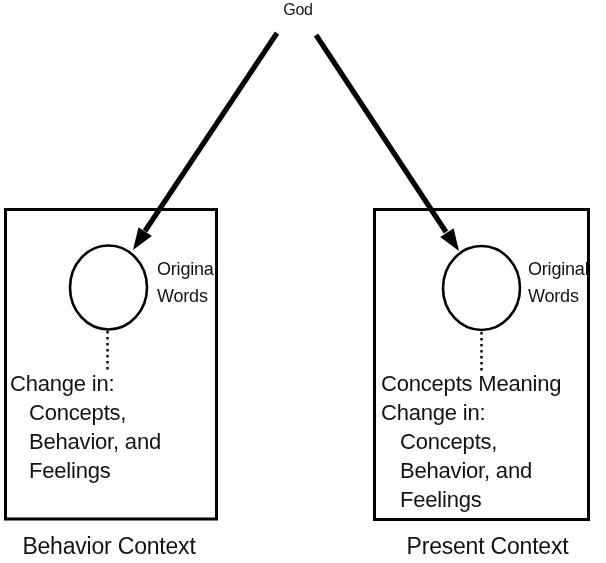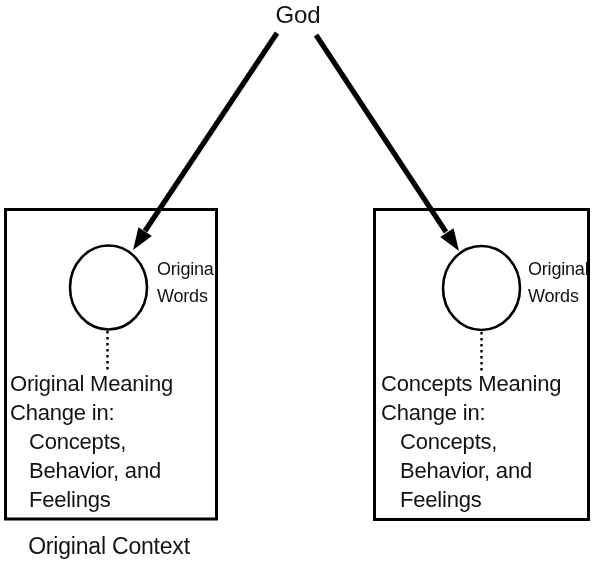--- a/index.html
+++ b/index.html
@@ -16,21 +16,21 @@
     overflow: hidden;
   }
   #shapes {
     position: absolute;
     left: 0; top: 0;
     width: 606px; height: 563px;
   }
   .txt { position: absolute; white-space: nowrap; letter-spacing: -0.2px; }
   .god-label {
     left: 258px; top: 1px; width: 80px;
-    text-align: center; font-size: 24px;
+    text-align: center; font-size: 16px;
   }
   .words-label { font-size: 18px; line-height: 27px; }
   .words-left  { left: 157px; top: 256px; }
   .words-right { left: 528px; top: 256px; }
   .body-block { font-size: 22px; line-height: 29px; }
   .body-left  { left: 10px;  top: 369px; width: 205px; }
   .body-right { left: 381px; top: 369px; width: 205px; }
   .body-line.indent { padding-left: 19px; }
   .caption { font-size: 23px; }
   .caption-left  { left: 14px;  top: 533px; width: 190px; text-align: center; }
@@ -67,29 +67,29 @@
   <div class="txt words-label words-left">
     <div>Original</div>
     <div>Words</div>
   </div>
   <div class="txt words-label words-right">
     <div>Original</div>
     <div>Words</div>
   </div>
 
   <div class="txt body-block body-left">
-    <div class="body-line">Original Meaning</div>
     <div class="body-line">Change in:</div>
     <div class="body-line indent">Concepts,</div>
     <div class="body-line indent">Behavior, and</div>
     <div class="body-line indent">Feelings</div>
   </div>
   <div class="txt body-block body-right">
     <div class="body-line">Concepts Meaning</div>
     <div class="body-line">Change in:</div>
     <div class="body-line indent">Concepts,</div>
     <div class="body-line indent">Behavior, and</div>
     <div class="body-line indent">Feelings</div>
   </div>
 
-  <div class="txt caption caption-left">Original Context</div>
+  <div class="txt caption caption-left">Behavior Context</div>
+  <div class="txt caption caption-right">Present Context</div>
 
 </div>
 
 </body></html>

